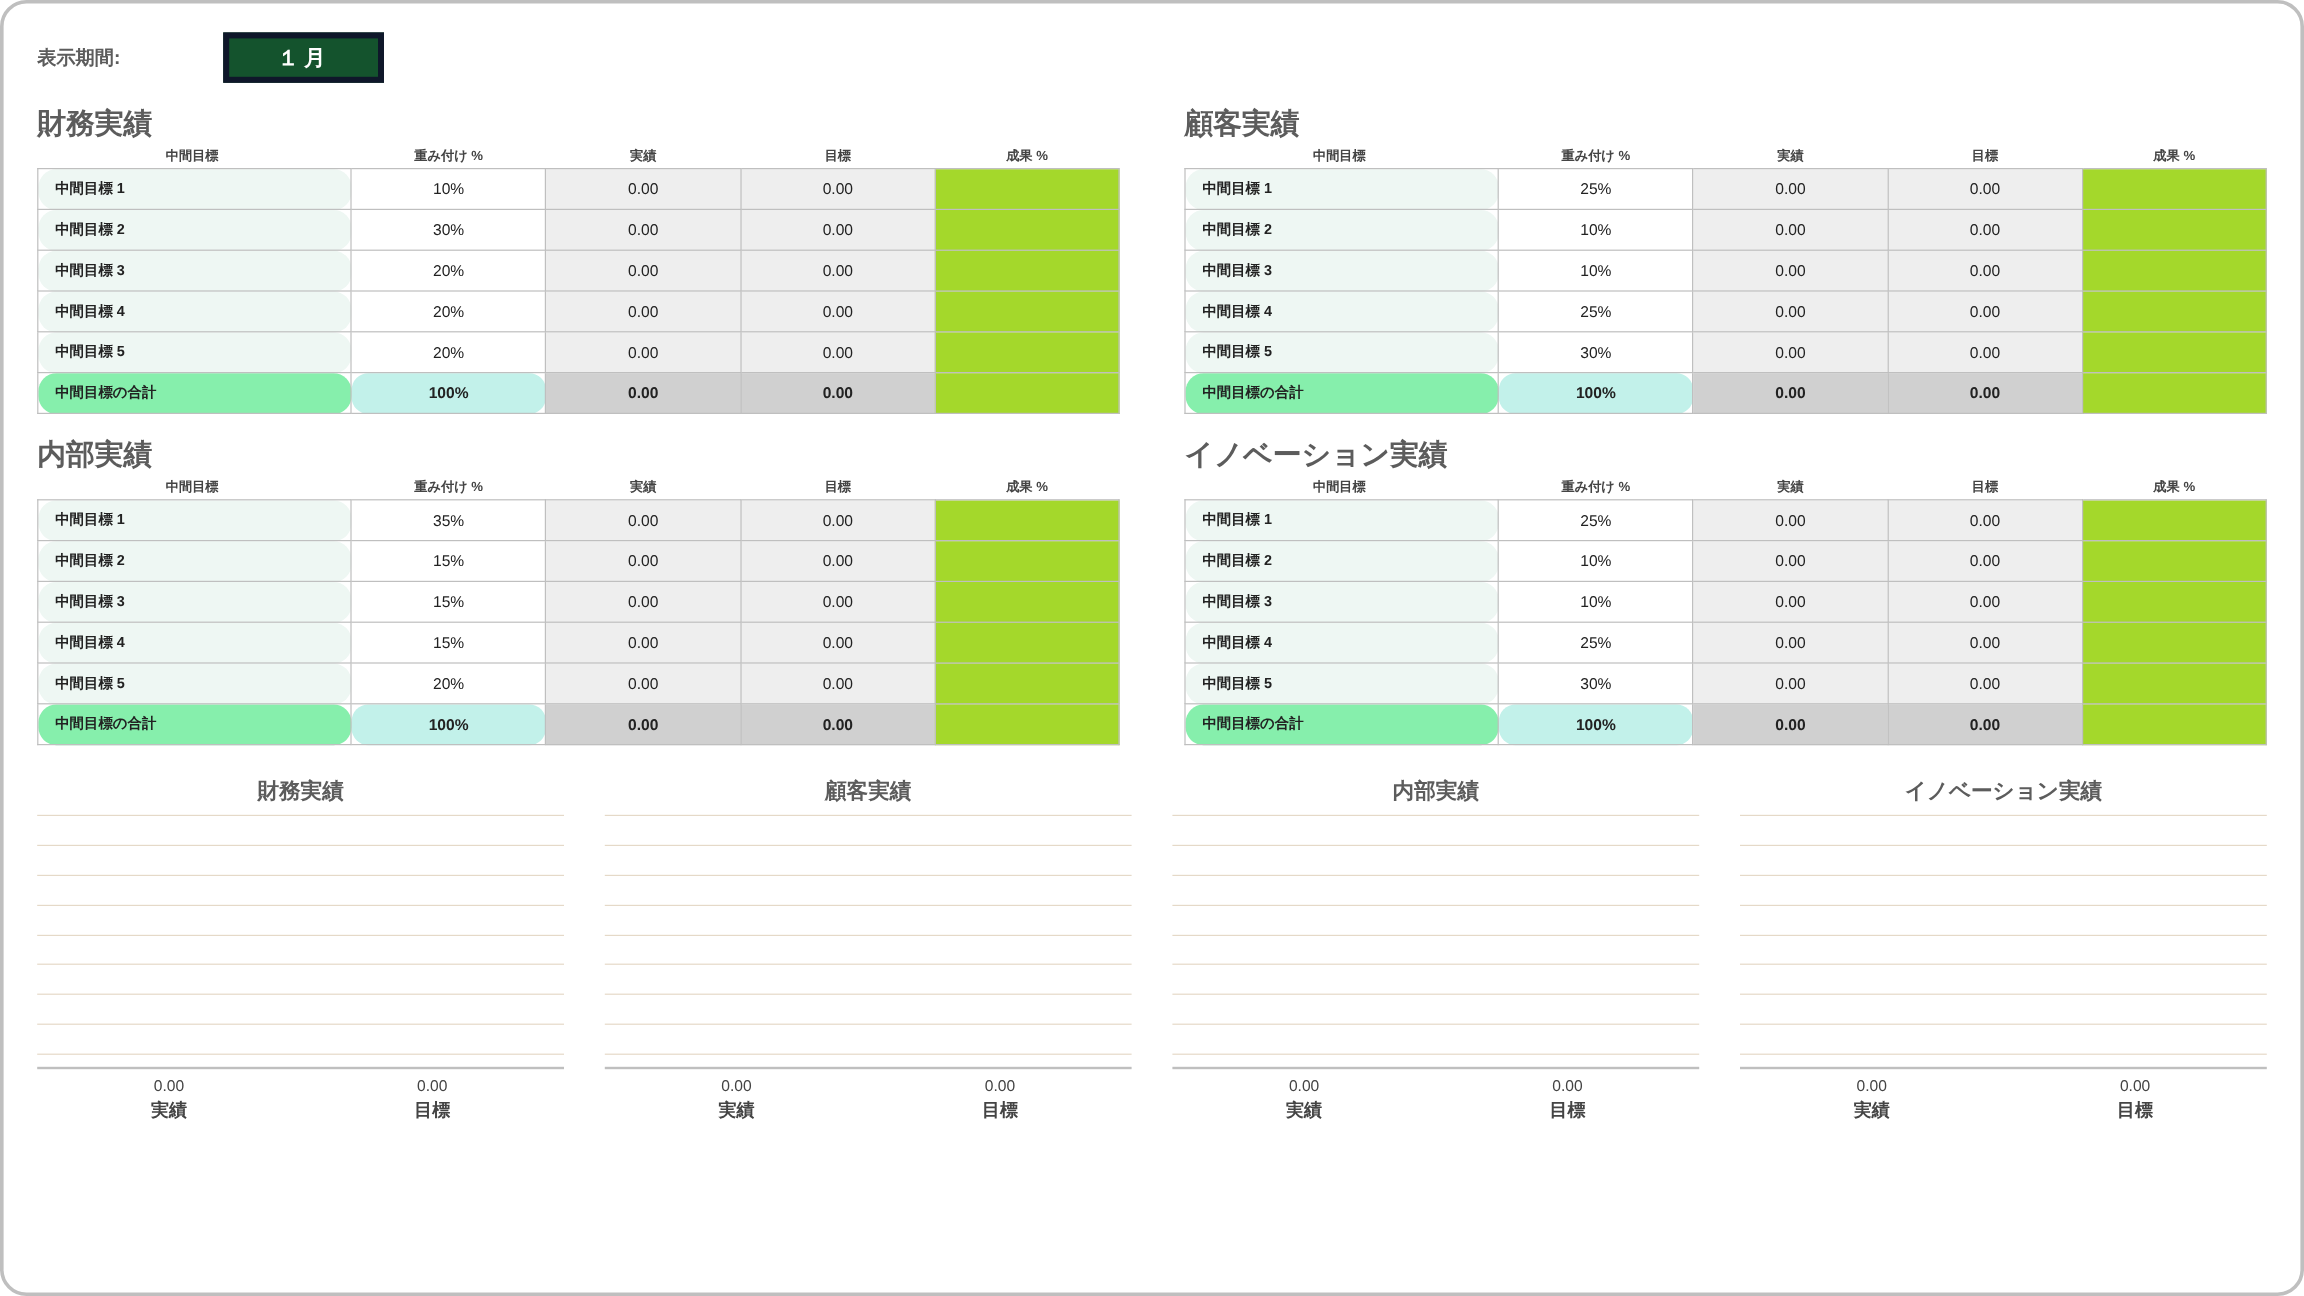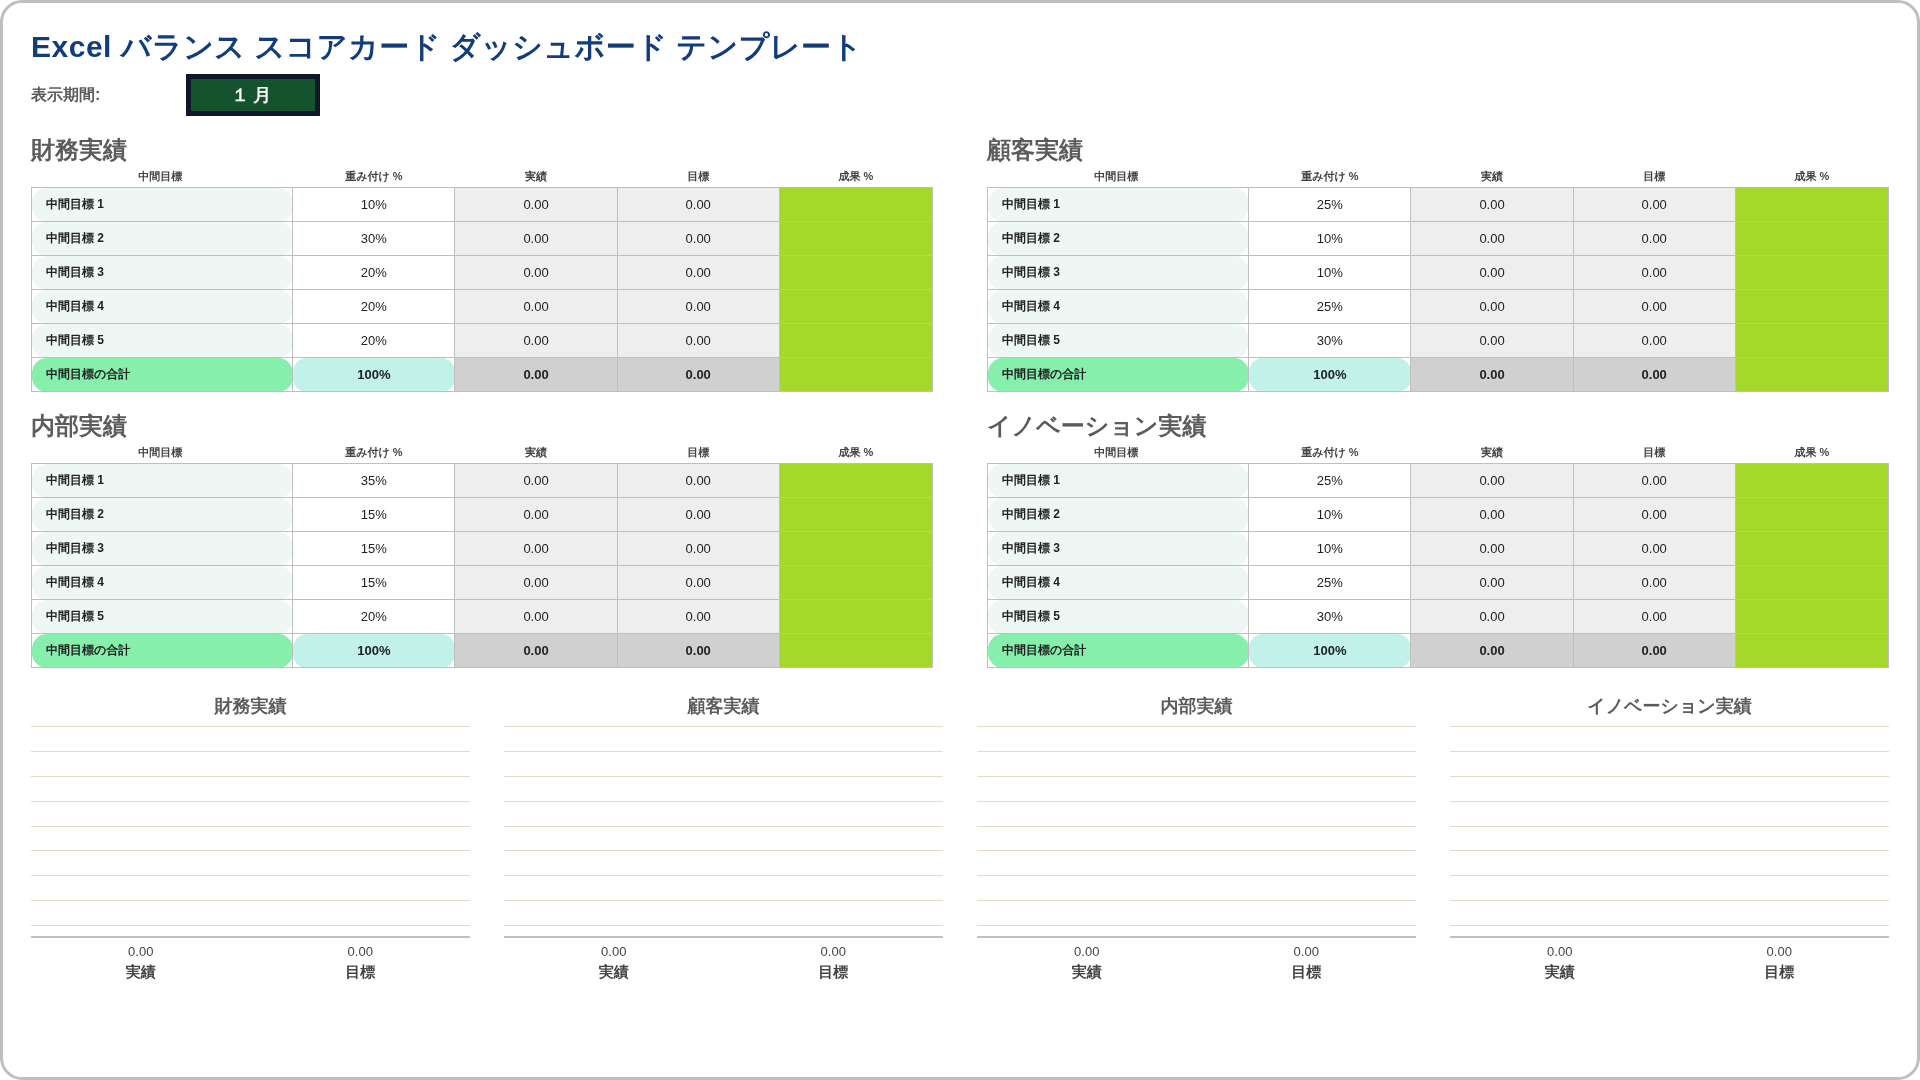--- a/index.html
+++ b/index.html
@@ -162,21 +162,20 @@
     font-weight: 600;
     color: #444;
     margin-top: 4px;
   }
 </style>
 </head>
 <body>
 
 <div class="frame">
 
-  <div class="title">Excel バランス スコアカード ダッシュボード テンプレート</div>
 
   <div class="period-row">
     <span class="period-label">表示期間:</span>
     <span class="period-value">１月</span>
   </div>
 
   <div class="quad" id="quad">
       <div>
         <div class="card-title">財務実績</div>
         <table class="score">

